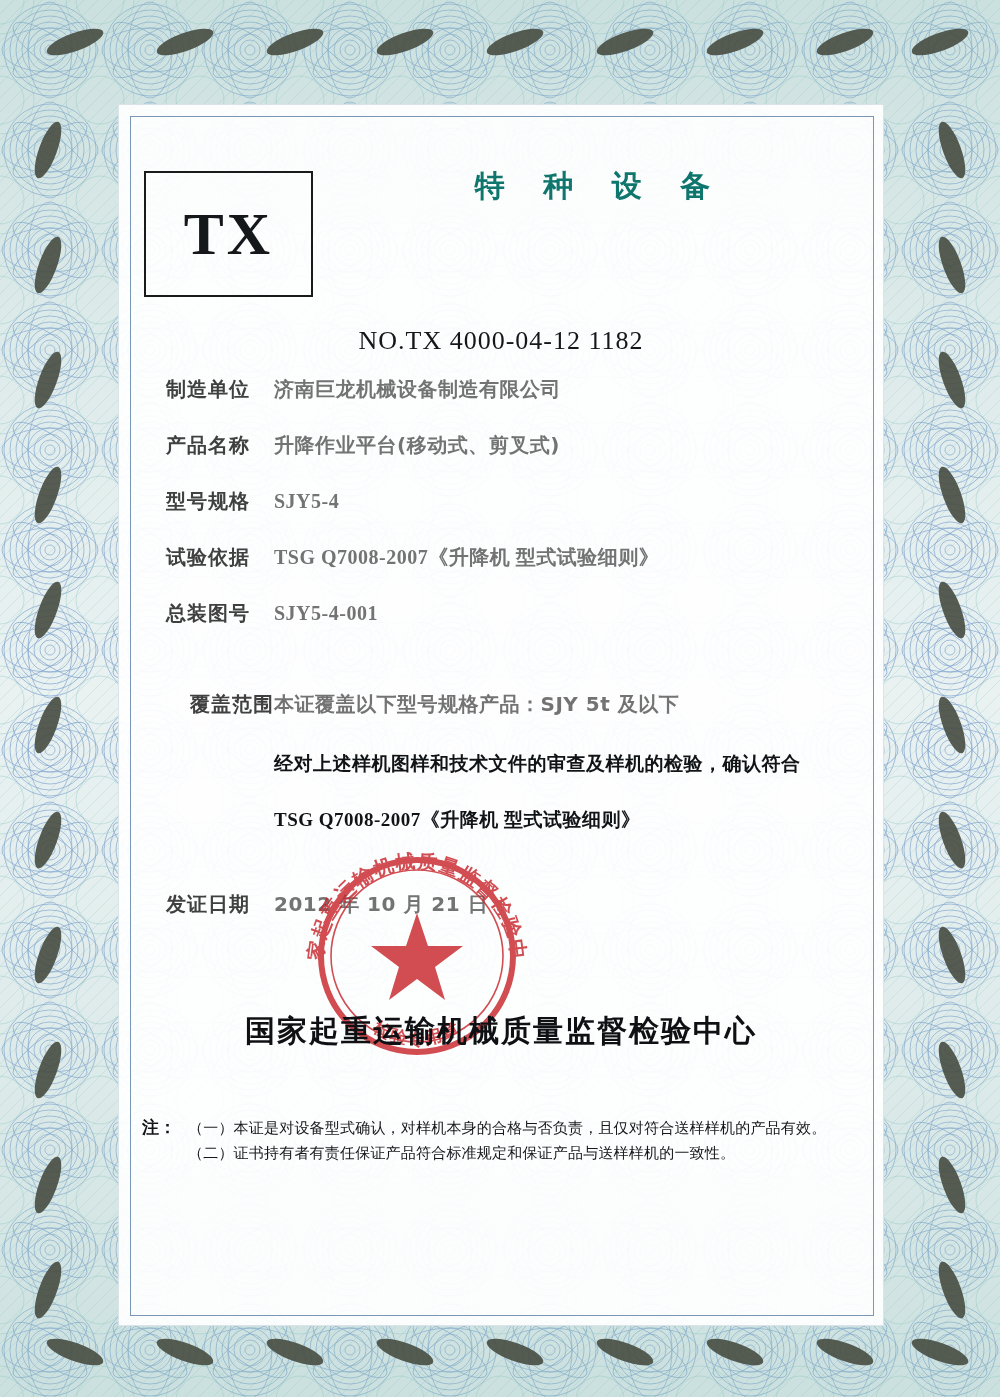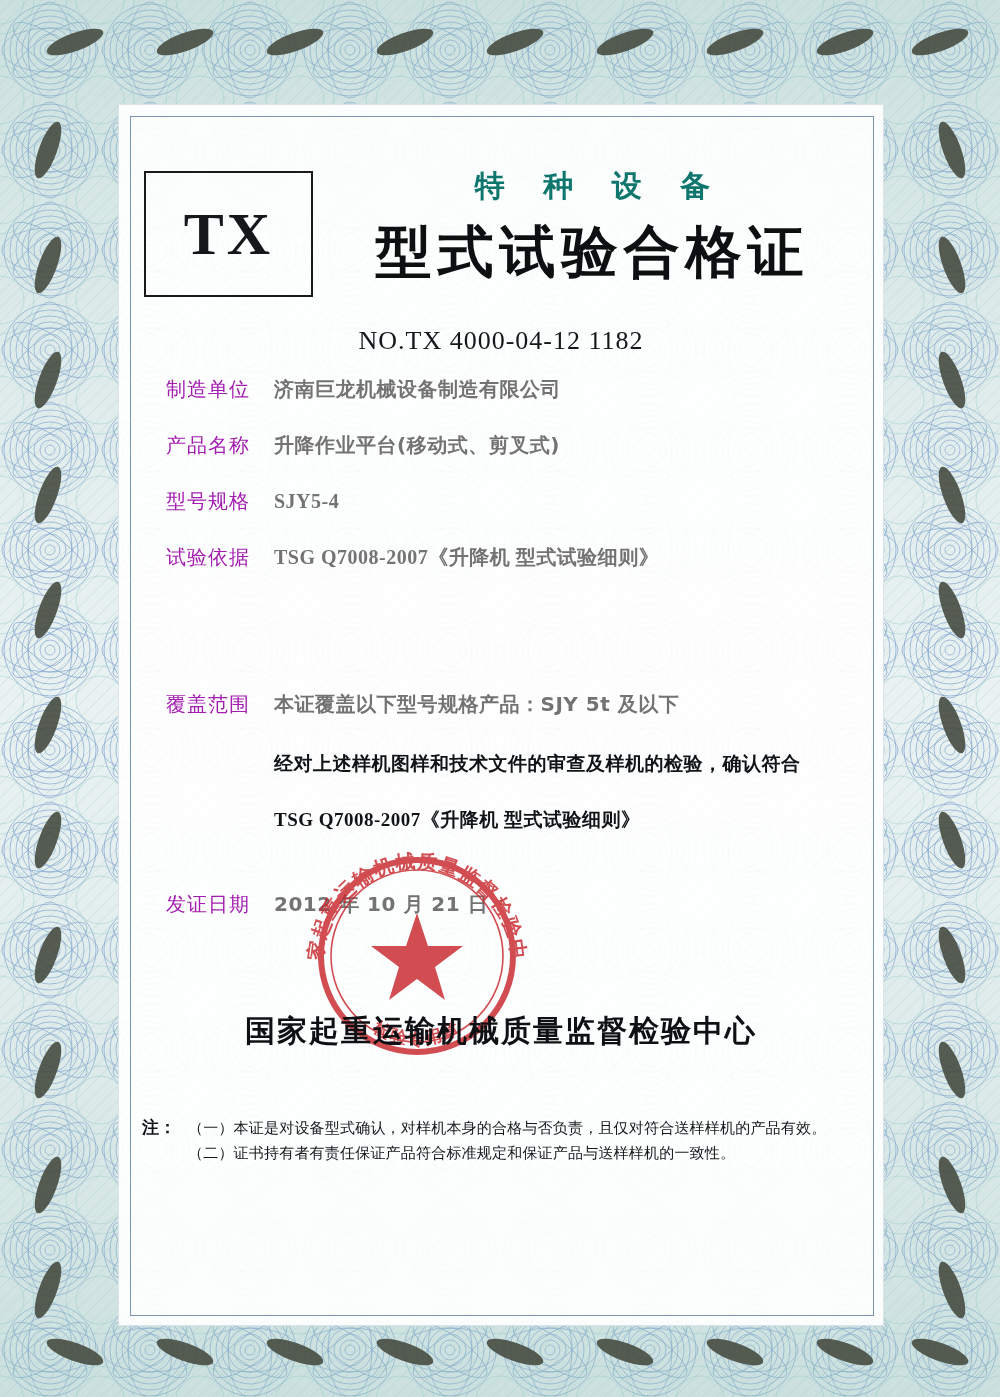--- a/index.html
+++ b/index.html
@@ -127,47 +127,47 @@
     top: 260px;
     width: 700px;
   }
   .field-row {
     display: flex;
     align-items: baseline;
     margin-bottom: 29px;
   }
   .field-label {
     font-family: "DejaVu Sans", sans-serif;
-    font-weight: normal;
+    font-weight: bold;
     font-size: 20px;
     letter-spacing: 1px;
     width: 108px;
     flex: 0 0 108px;
-    color: #a21caf;
+    color: #404040;
   }
   .field-value {
     font-family: "DejaVu Sans", sans-serif;
     font-weight: bold;
     font-size: 20px;
     letter-spacing: 0.5px;
     color: #737373;
   }
   .field-value.serifish {
     font-family: "Liberation Serif", serif;
     font-weight: bold;
     font-size: 20px;
   }
 
   .coverage {
     position: absolute;
     left: 36px;
     top: 575px;
     width: 700px;
   }
-  .coverage .field-row { margin-bottom: 0; }
+  .coverage .field-row { margin-bottom: 0; text-align: right; }
   .coverage-line {
     font-family: Liberation Serif, serif;
     font-weight: bold;
     font-size: 19px;
     letter-spacing: 0.5px;
     margin-left: 108px;
     margin-top: 33px;
     color: #111417;
   }
   .coverage-line.ref {
@@ -330,21 +330,20 @@
   <div class="inner-rule"></div>
 
   <div class="content">
 
     <div class="tx-box">
       <span>TX</span>
     </div>
 
     <div class="title-block">
       <div class="title-small">特 种 设 备</div>
-      <div class="title-main">型式试验合格证</div>
     </div>
 
     <div class="serial">NO.TX 4000-04-12 1182</div>
 
     <div class="fields">
 
       <div class="field-row">
         <div class="field-label">制造单位</div>
         <div class="field-value">济南巨龙机械设备制造有限公司</div>
       </div>
@@ -357,20 +356,24 @@
       <div class="field-row">
         <div class="field-label">型号规格</div>
         <div class="field-value serifish">SJY5-4</div>
       </div>
 
       <div class="field-row">
         <div class="field-label">试验依据</div>
         <div class="field-value serifish">TSG Q7008-2007《升降机 型式试验细则》</div>
       </div>
 
+      <div class="field-row">
+        <div class="field-label">总装图号</div>
+        <div class="field-value serifish">SJY5-4-001</div>
+      </div>
 
     </div>
 
     <div class="coverage">
       <div class="field-row">
         <div class="field-label">覆盖范围</div>
         <div class="field-value">本证覆盖以下型号规格产品：SJY 5t     及以下</div>
       </div>
       <div class="coverage-line">经对上述样机图样和技术文件的审查及样机的检验，确认符合</div>
       <div class="coverage-line ref">TSG Q7008-2007《升降机 型式试验细则》</div>

